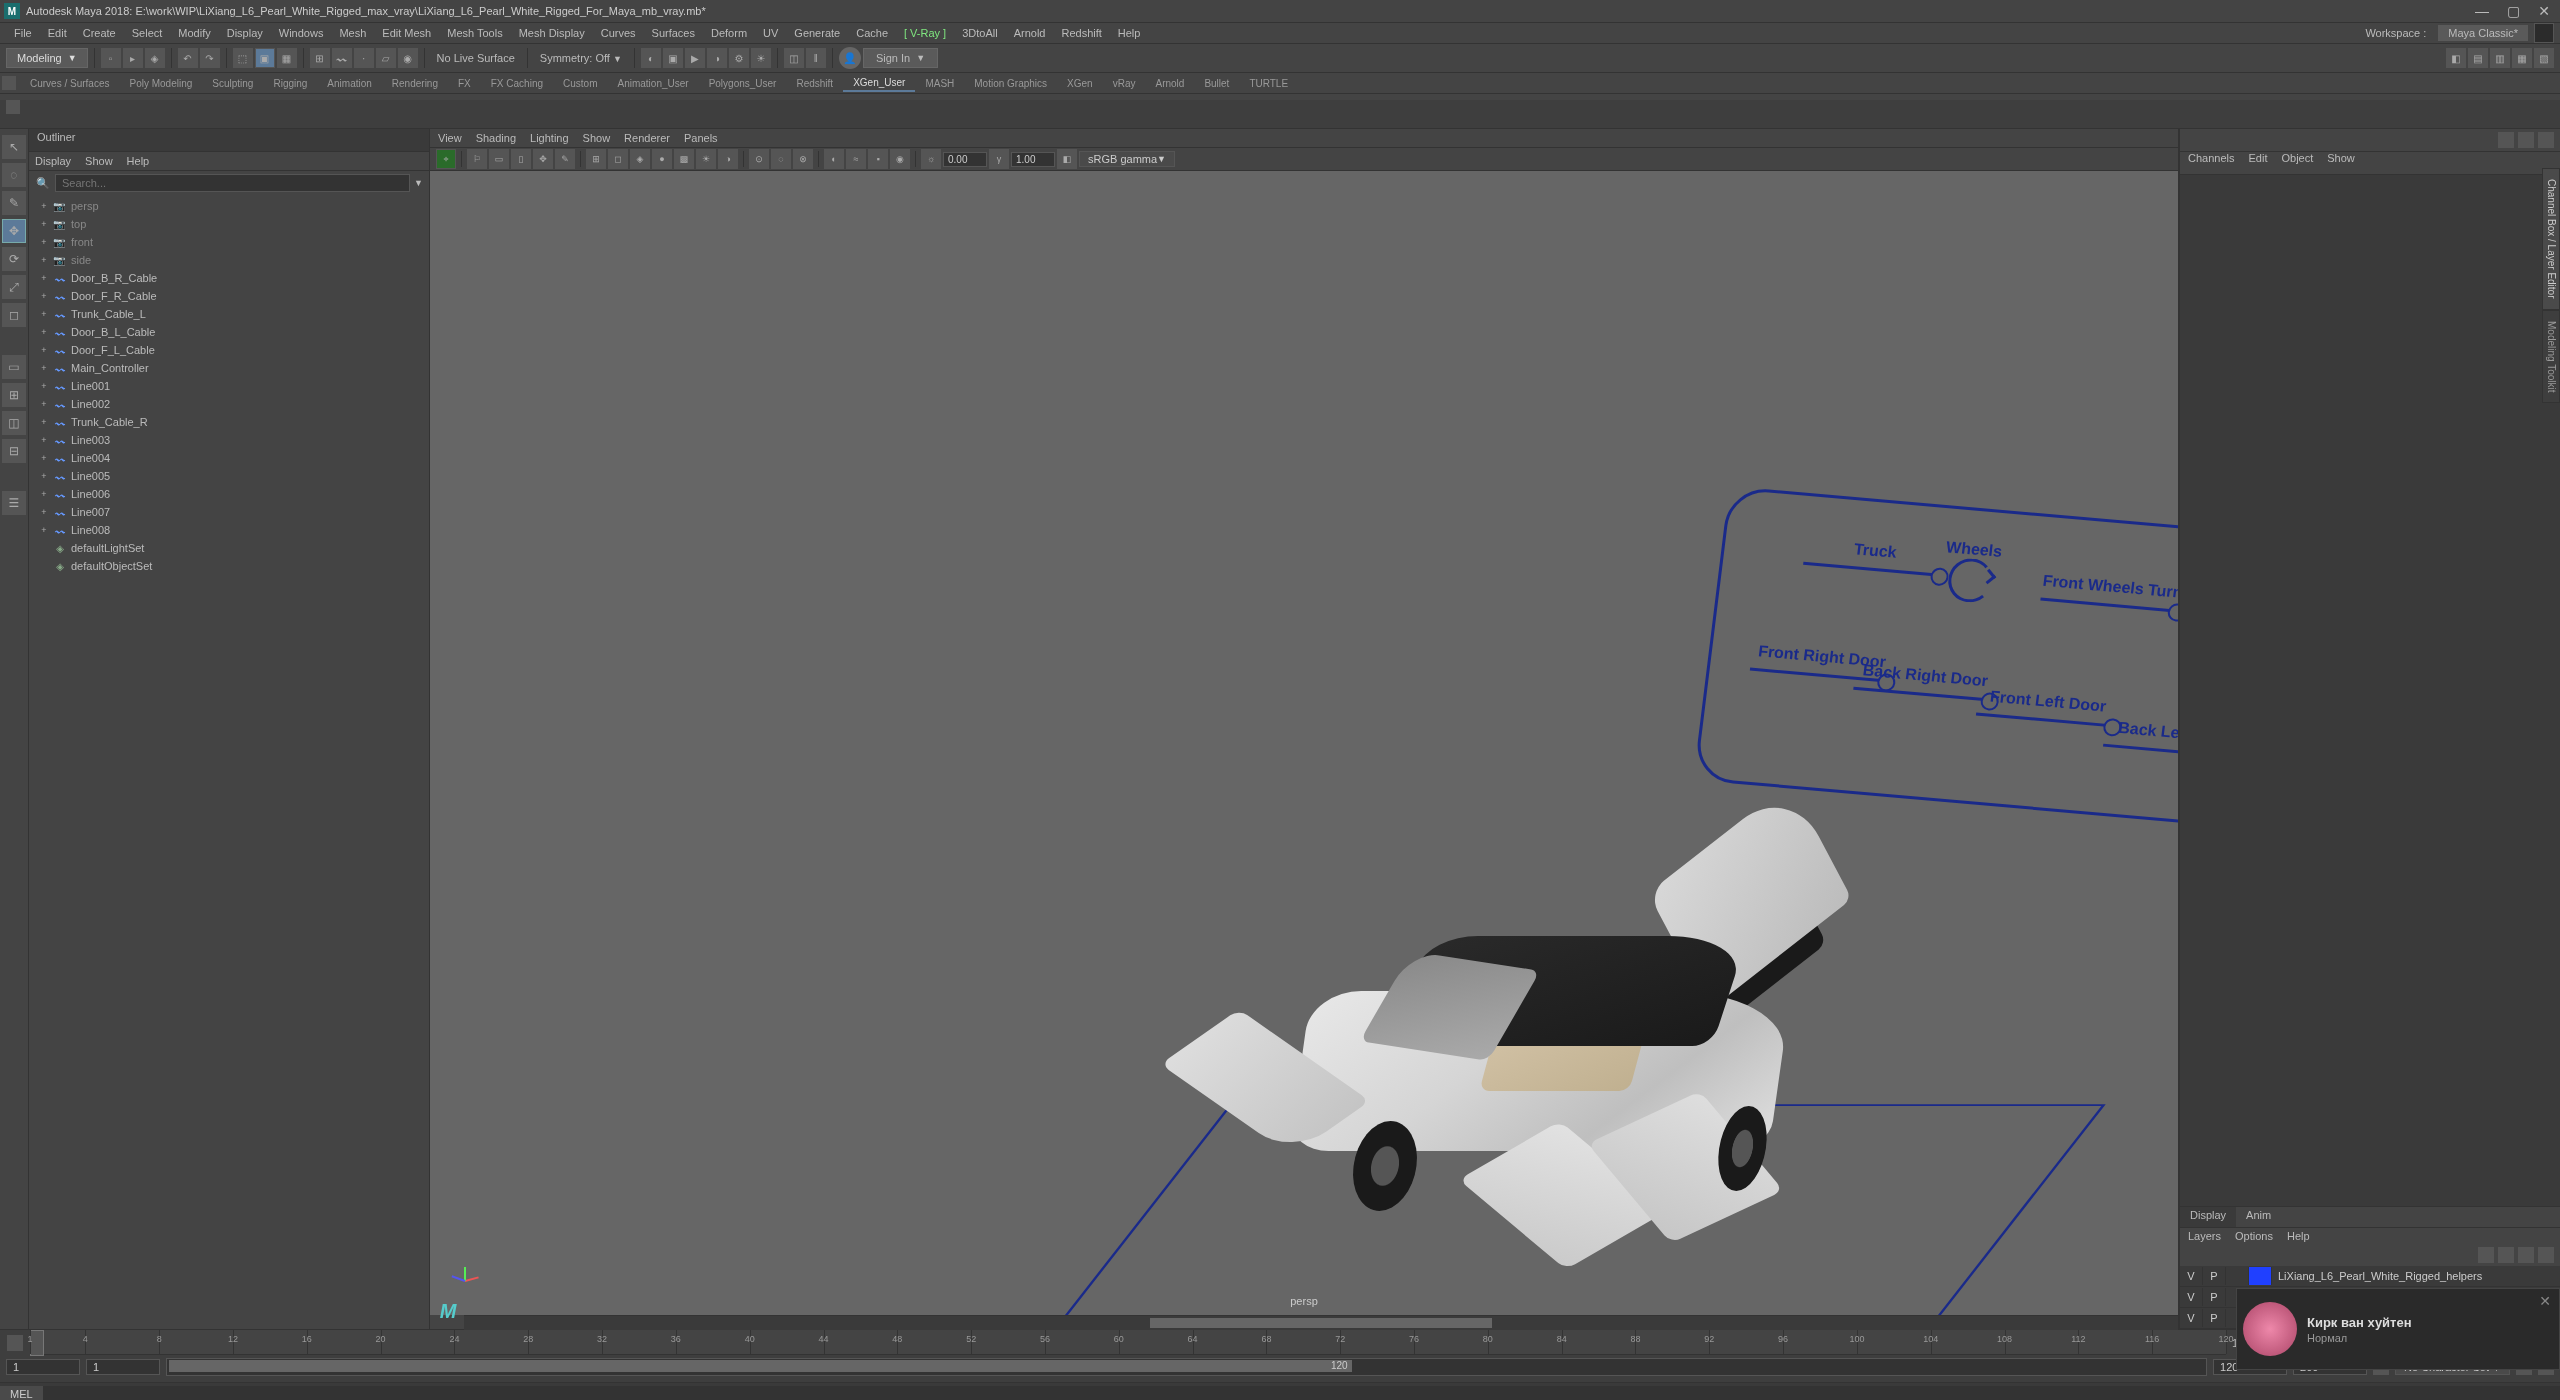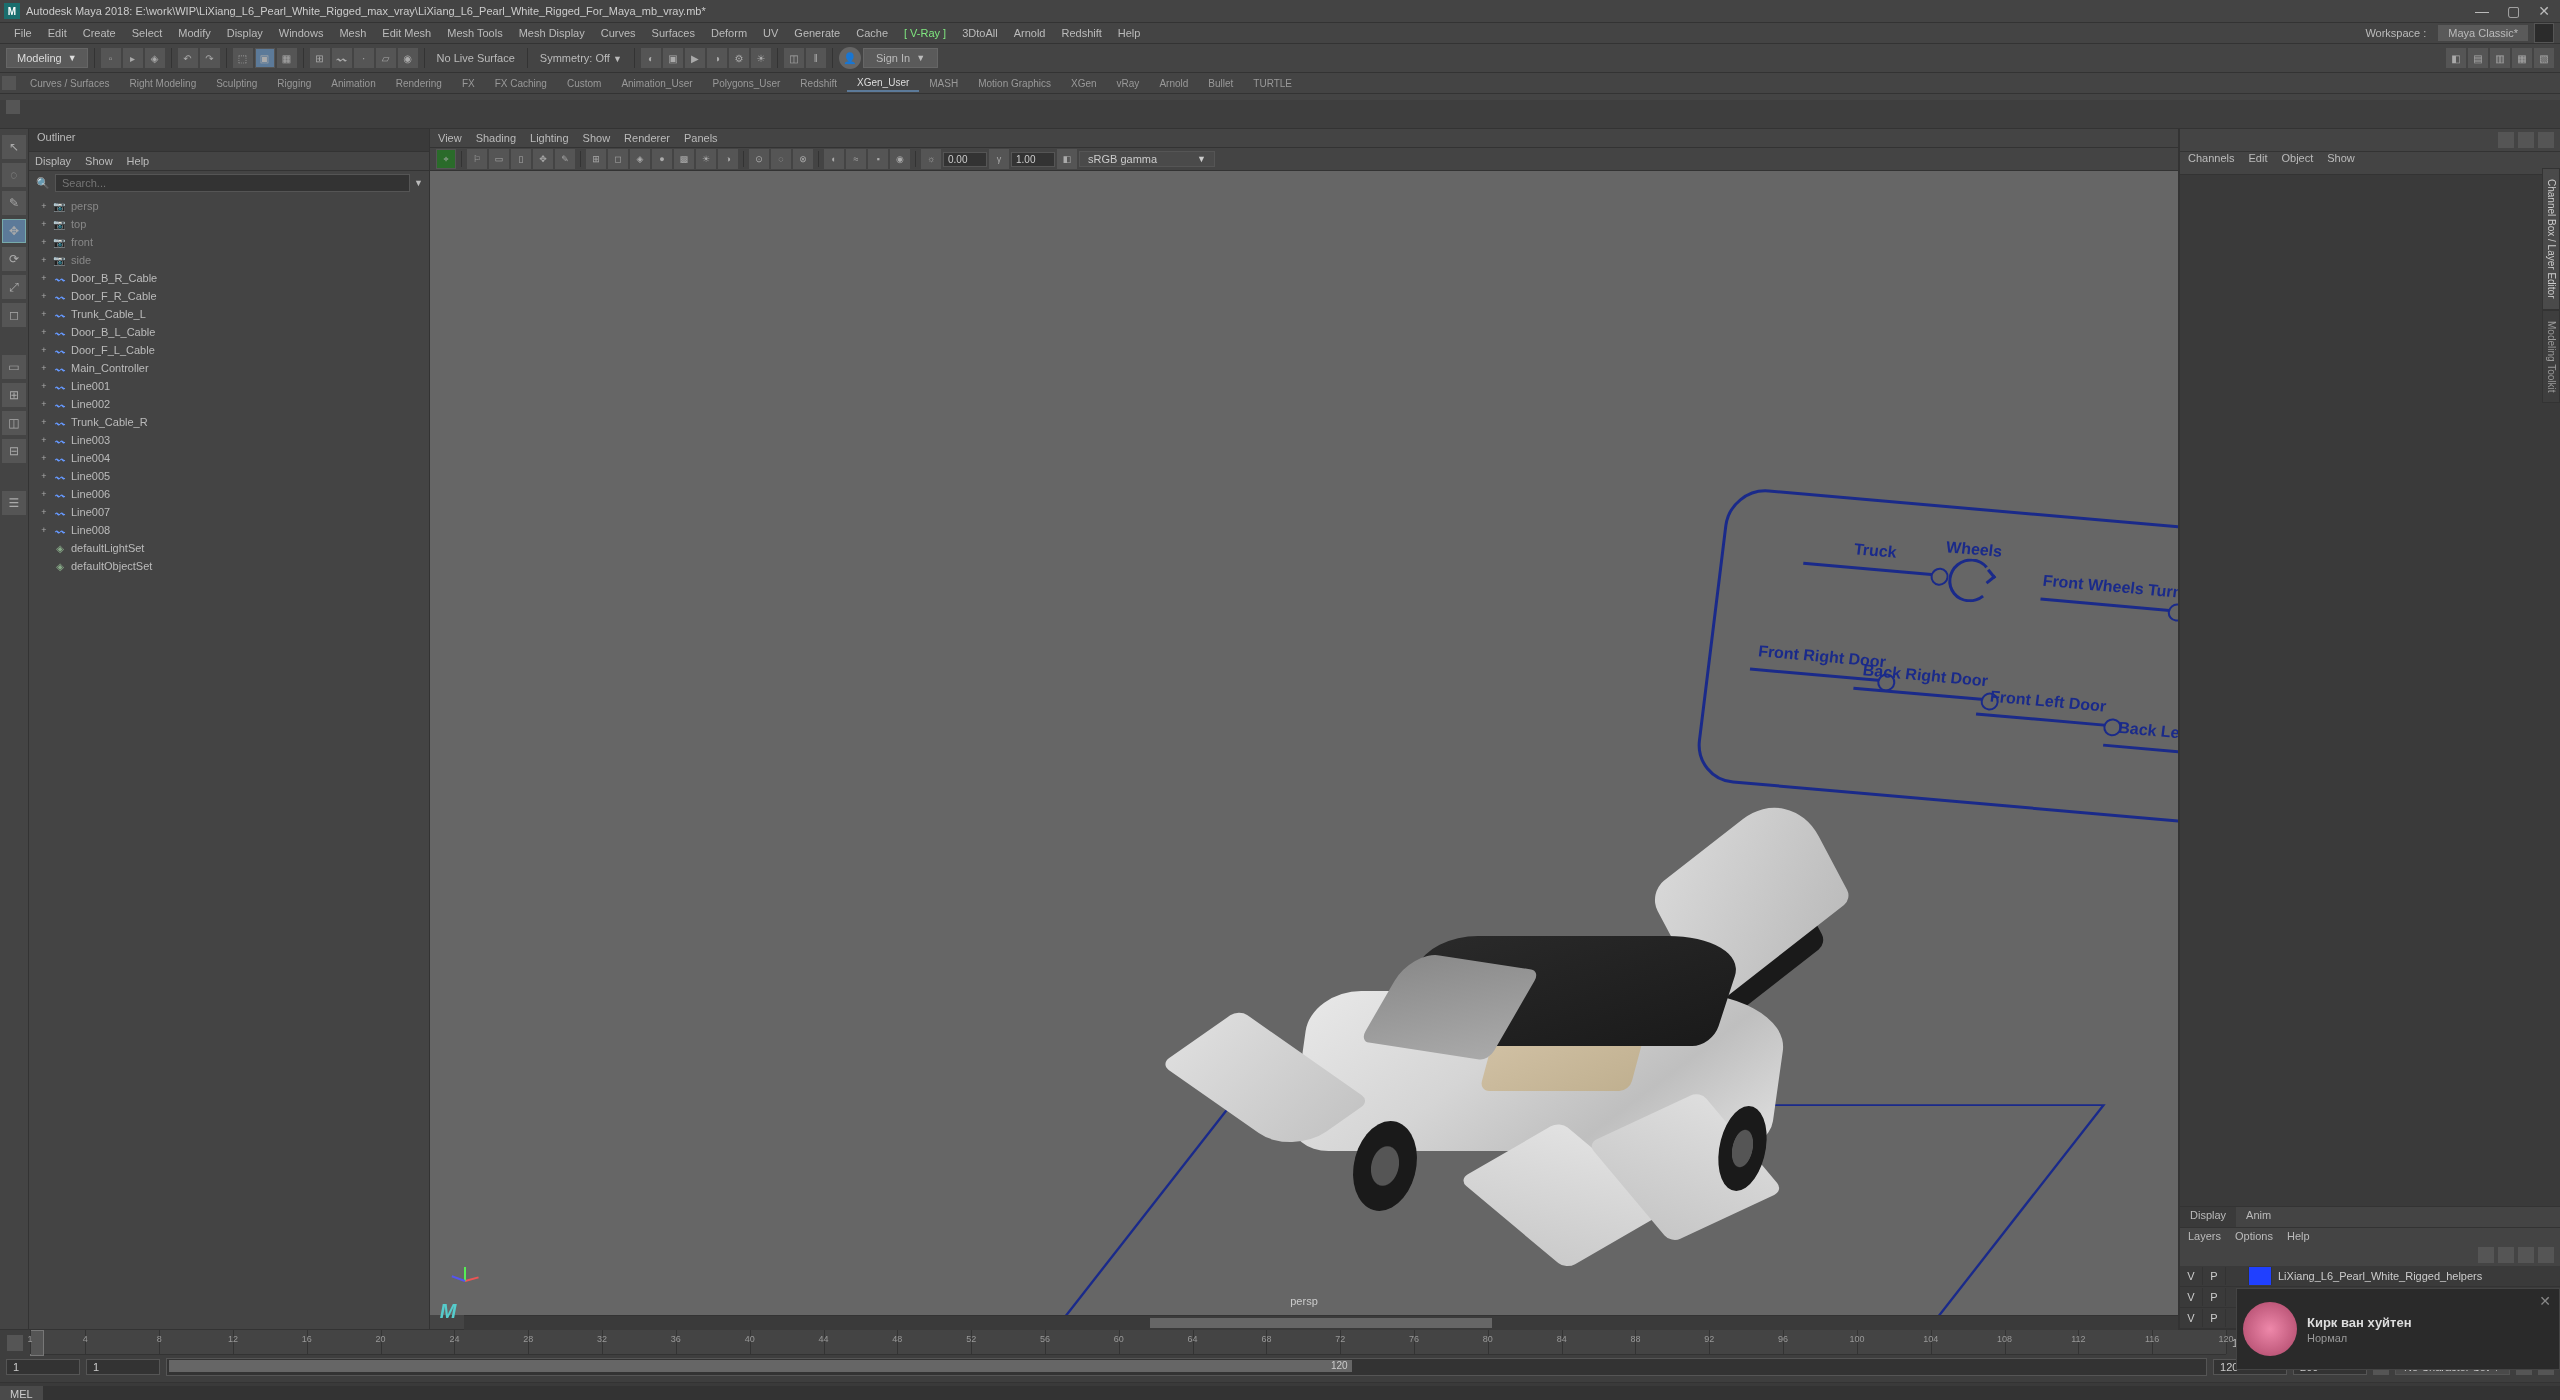--- a/index.html
+++ b/index.html
@@ -50,21 +50,21 @@
 .outliner .node .setm{color:#8a8;}
 .outliner .node.dim{color:#888}
 .viewport-wrap{flex:1;display:flex;flex-direction:column;border-right:1px solid #333}
 .vp-menu{height:18px;background:#444;display:flex;align-items:center;padding:0 8px;gap:14px;border-bottom:1px solid #333}
 .vp-menu span{font-size:11px;color:#bbb}
 .vp-tools{height:22px;background:#444;display:flex;align-items:center;padding:0 6px;gap:2px;border-bottom:1px solid #333}
 .vp-tools .vti{width:18px;height:18px;background:#555;border:1px solid #555;display:flex;align-items:center;justify-content:center;font-size:9px;color:#aaa}
 .vp-tools .vti.grn{background:#2a6b2a}
 .vp-tools .sep{width:1px;height:16px;background:#333;margin:0 3px}
 .vp-tools .num{background:#333;color:#ccc;padding:1px 4px;font-size:10px;border:1px solid #555;width:34px}
-.vp-tools .dd{background:#4a4a4a;color:#ccc;padding:1px 8px;font-size:11px;border:1px solid #555;display:flex;align-items:center;gap:40px}
+.vp-tools .dd{background:#4a4a4a;color:#ccc;padding:1px 8px;font-size:11px;border:1px solid #555;display:flex;align-items:center;}
 .vp-tools .spacer{flex:1}
 .viewport{flex:1;background:#666;position:relative;overflow:hidden}
 .vp-label{position:absolute;bottom:8px;left:50%;transform:translateX(-50%);color:#ccc;font-size:11px}
 .vp-scroll-h{height:14px;background:#3a3a3a;border-top:1px solid #333;position:relative}
 .vp-scroll-h .thumb{position:absolute;left:40%;width:20%;top:2px;height:10px;background:#666}
 .vp-logo{position:absolute;left:4px;bottom:4px;width:28px;height:28px;display:flex;align-items:center;justify-content:center;color:#5cc;font-size:20px;font-weight:bold;font-style:italic}
 .axis{position:absolute;left:20px;bottom:20px;width:30px;height:30px}
 .axis .ax{position:absolute;left:15px;top:15px;width:14px;height:2px;transform-origin:left center}
 .axis .xr{background:#e55;transform:rotate(-15deg)}
 .axis .yg{background:#5e5;transform:rotate(-90deg)}
@@ -218,21 +218,21 @@
   <div class="iconbtn">◧</div>
   <div class="iconbtn">▤</div>
   <div class="iconbtn">▥</div>
   <div class="iconbtn">▦</div>
   <div class="iconbtn">▧</div>
 </div>
 
 <div class="shelftabs">
   <div class="stb"></div>
   <span>Curves / Surfaces</span>
-  <span>Right Modeling</span>
+  <span>Poly Modeling</span>
   <span>Sculpting</span>
   <span>Rigging</span>
   <span>Animation</span>
   <span>Rendering</span>
   <span>FX</span>
   <span>FX Caching</span>
   <span>Custom</span>
   <span>Animation_User</span>
   <span>Polygons_User</span>
   <span>Redshift</span>

